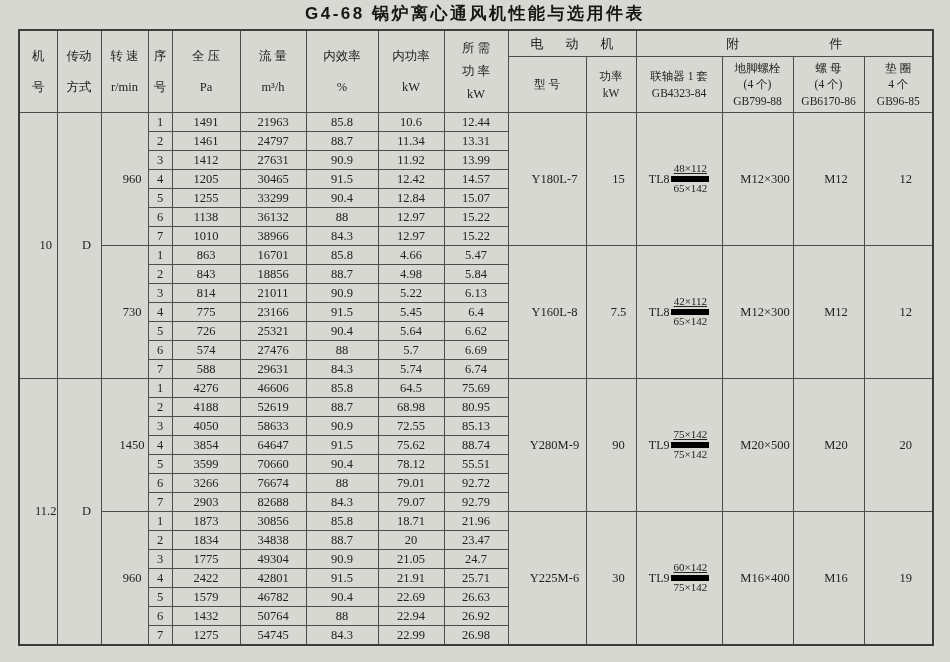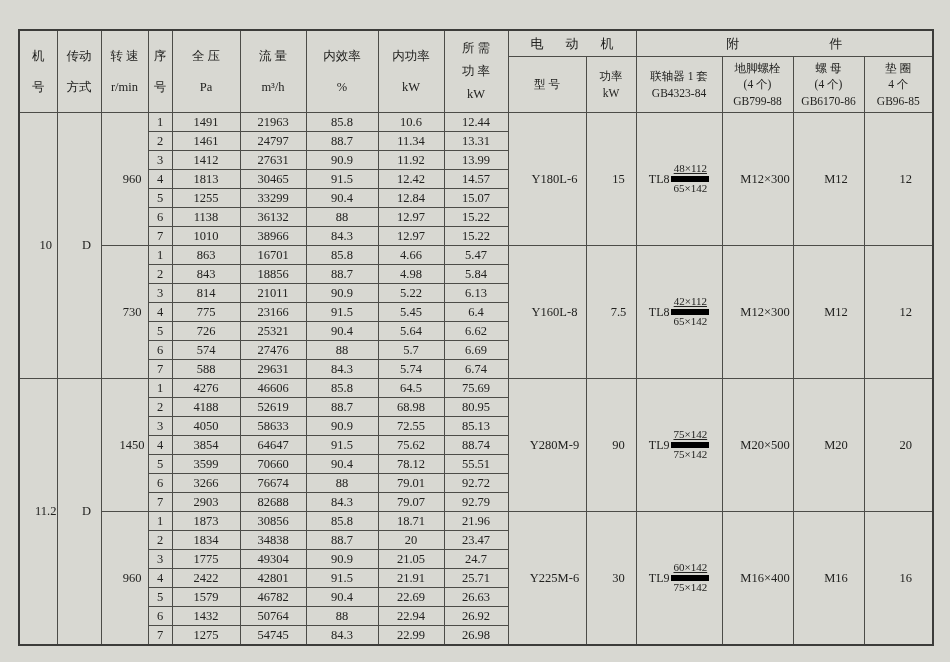--- a/index.html
+++ b/index.html
@@ -45,20 +45,21 @@
   td.cell-coupling{font-size:11.5px;}
   .coupling-type{display:inline-block;vertical-align:middle;margin-right:2px;font-size:12px;}
   .frac{display:inline-block;vertical-align:middle;text-align:center;font-size:11px;line-height:1.25;}
   .frac .ft{display:block;border-bottom:6px solid #000000;padding:0 2px;text-decoration:underline;}
   .frac .fb{display:block;padding:0 2px;font-family:Liberation Serif, serif;}
 </style>
 </head>
 <body>
 
 <div class="page">
+  <div class="title">G4-68 锅炉离心通风机性能与选用件表</div>
 
   <table class="perf" id="perf-table">
     <colgroup>
       <col style="width:38px">
         <col style="width:44px">
         <col style="width:47px">
       <col style="width:24px">
         <col style="width:68px">
         <col style="width:66px">
       <col style="width:72px">
@@ -175,21 +176,21 @@
         <tr class="data-row">
           <td class="span-cell" rowspan="14">10</td>
           <td class="span-cell" rowspan="14">D</td>
           <td class="span-cell" rowspan="7">960</td>
           <td>1</td>
           <td>1491</td>
           <td>21963</td>
           <td>85.8</td>
           <td>10.6</td>
           <td>12.44</td>
-          <td class="span-cell" rowspan="7">Y180L-6</td>
+          <td class="span-cell" rowspan="7">Y180L-7</td>
           <td class="span-cell" rowspan="7">15</td>
           <td class="cell-coupling" rowspan="7"><span class="coupling-type">TL8</span><span class="frac"><span class="ft">48×112</span><span class="fb">65×142</span></span></td>
           <td class="span-cell" rowspan="7">M12×300</td>
           <td class="span-cell" rowspan="7">M12</td>
           <td class="span-cell" rowspan="7">12</td>
         </tr>
         <tr class="data-row">
           <td>2</td>
           <td>1461</td>
           <td>24797</td>
@@ -200,21 +201,21 @@
         <tr class="data-row">
           <td>3</td>
           <td>1412</td>
           <td>27631</td>
           <td>90.9</td>
           <td>11.92</td>
           <td>13.99</td>
         </tr>
         <tr class="data-row">
           <td>4</td>
-          <td>1813</td>
+          <td>1205</td>
           <td>30465</td>
           <td>91.5</td>
           <td>12.42</td>
           <td>14.57</td>
         </tr>
         <tr class="data-row">
           <td>5</td>
           <td>1255</td>
           <td>33299</td>
           <td>90.4</td>
@@ -371,21 +372,21 @@
           <td>1873</td>
           <td>30856</td>
           <td>85.8</td>
           <td>18.71</td>
           <td>21.96</td>
           <td class="span-cell" rowspan="7">Y225M-6</td>
           <td class="span-cell" rowspan="7">30</td>
           <td class="cell-coupling" rowspan="7"><span class="coupling-type">TL9</span><span class="frac"><span class="ft">60×142</span><span class="fb">75×142</span></span></td>
           <td class="span-cell" rowspan="7">M16×400</td>
           <td class="span-cell" rowspan="7">M16</td>
-          <td class="span-cell" rowspan="7">16</td>
+          <td class="span-cell" rowspan="7">19</td>
         </tr>
         <tr class="data-row">
           <td>2</td>
           <td>1834</td>
           <td>34838</td>
           <td>88.7</td>
           <td>20</td>
           <td>23.47</td>
         </tr>
         <tr class="data-row">

